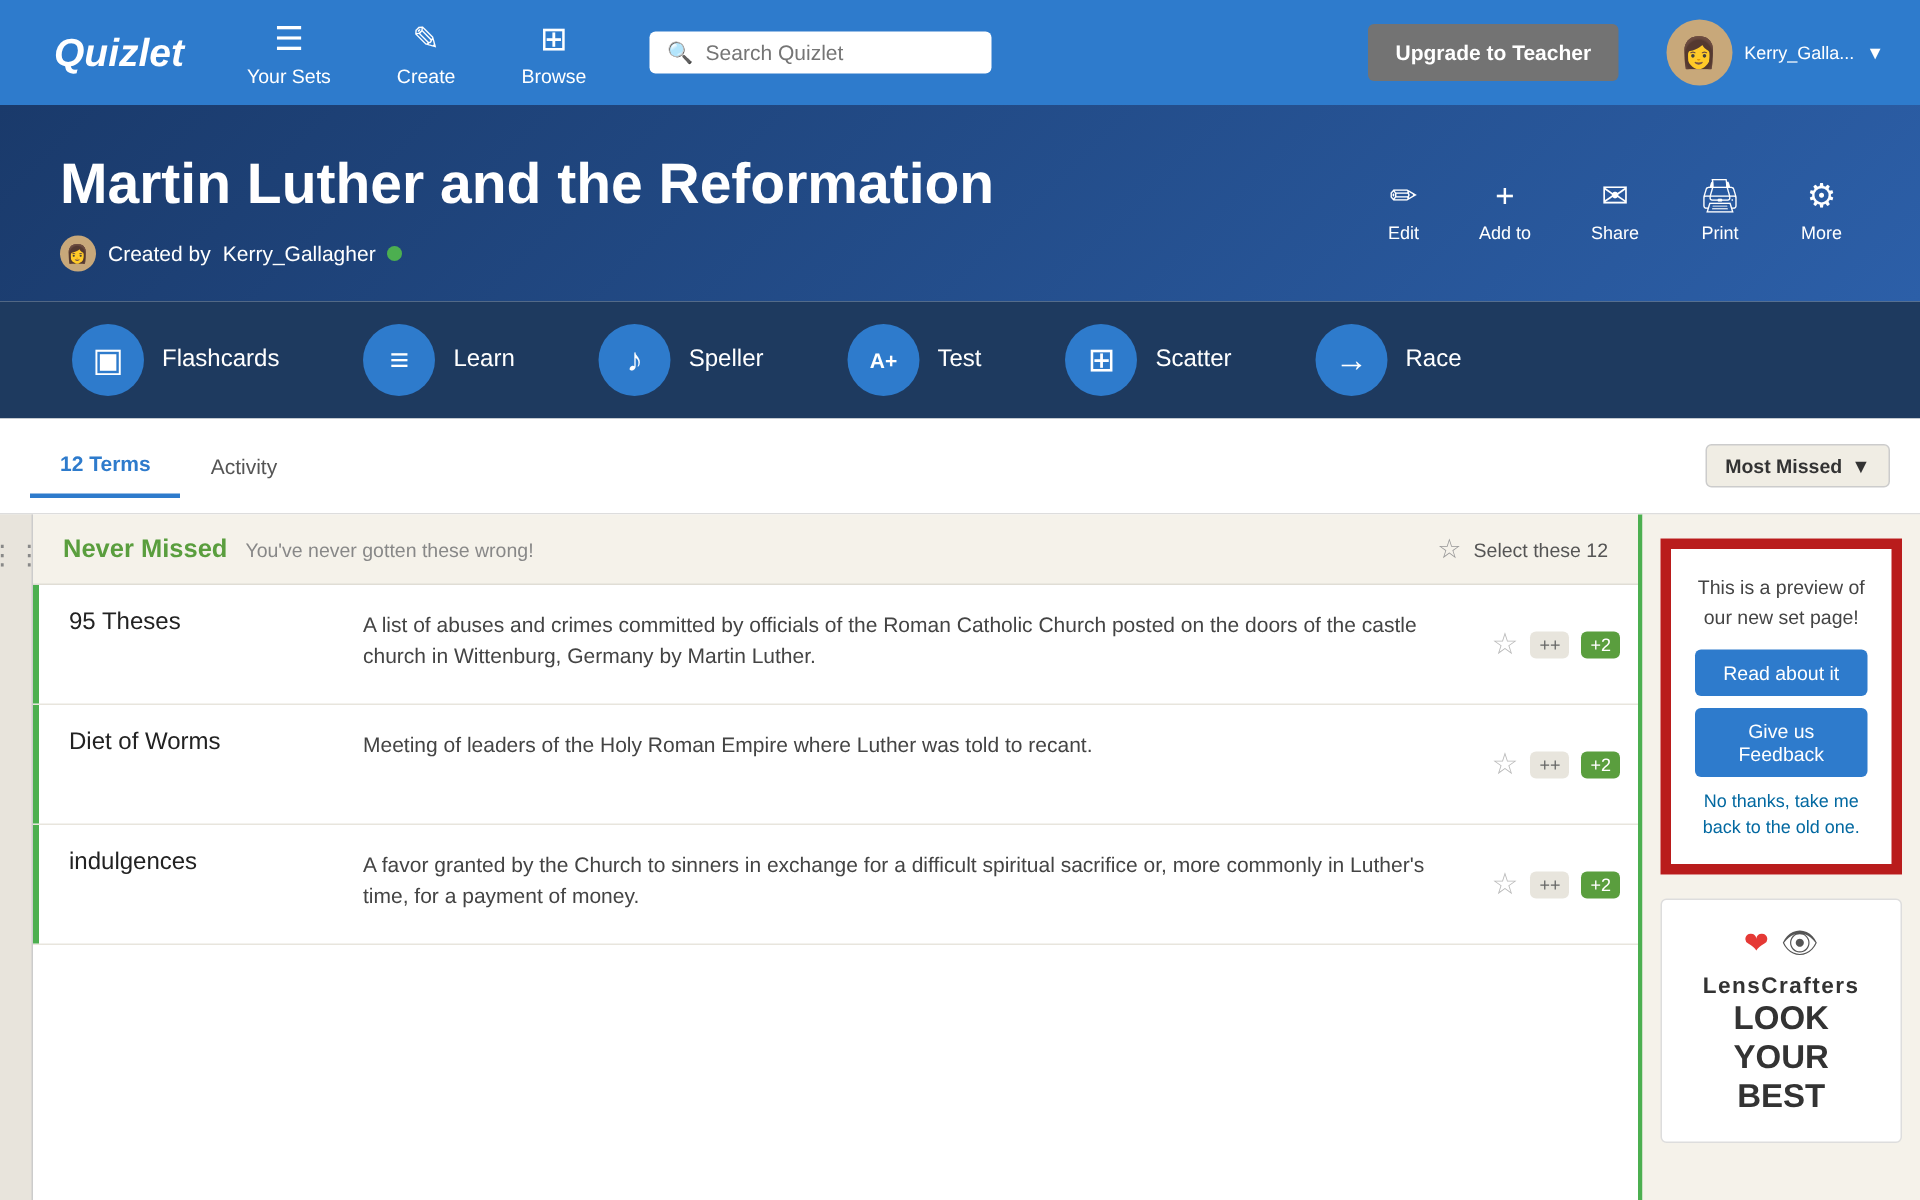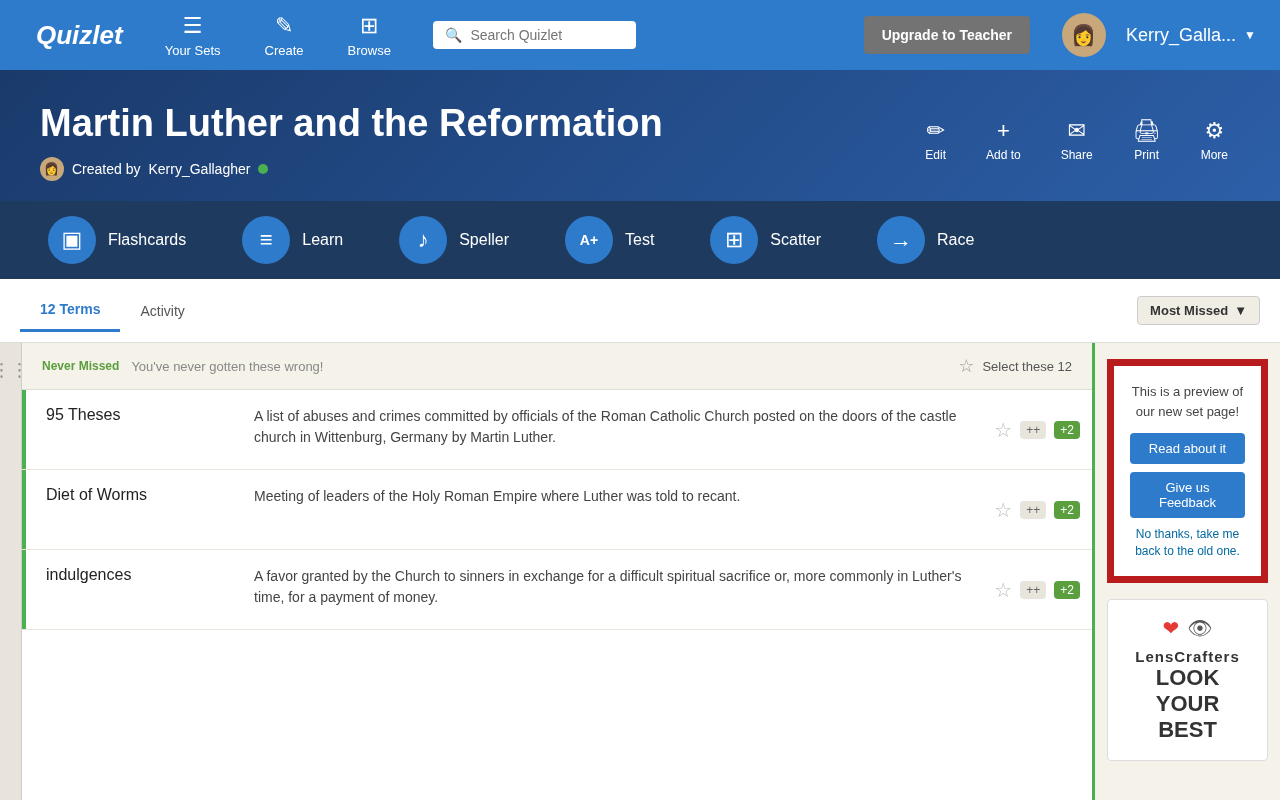--- a/index.html
+++ b/index.html
@@ -77,21 +77,21 @@
       width: 44px;
       height: 44px;
       border-radius: 50%;
       background: #c8a87a;
       overflow: hidden;
       display: flex;
       align-items: center;
       justify-content: center;
       font-size: 20px;
     }
-    .user-name { font-size: 18px; margin-left: 12px; }
+    .user-name { font-size: 12px; }
     .chevron-down { font-size: 12px; }
 
     
     .hero {
       background: linear-gradient(135deg, #1a3a6b 0%, #2c5fa8 100%);
       padding: 32px 40px 20px 40px;
       color: white;
       display: flex;
       align-items: flex-start;
       justify-content: space-between;
@@ -251,21 +251,21 @@
       background: #f5f2ea;
       padding: 12px 20px;
       display: flex;
       align-items: center;
       gap: 12px;
       border-bottom: 1px solid #e0ddd5;
     }
     .never-missed-label {
       color: #5a9e3e;
       font-weight: bold;
-      font-size: 12px;
+      font-size: 17px;
     }
     .never-missed-sub {
       color: #888;
       font-size: 13px;
     }
     .never-missed-spacer { flex: 1; }
     .select-btn {
       display: flex;
       align-items: center;
       gap: 8px;
@@ -284,21 +284,21 @@
     .term-left-border {
       width: 4px;
       background: #4caf50;
       flex-shrink: 0;
     }
     .term-content {
       flex: 1;
       display: flex;
       align-items: flex-start;
       padding: 16px 20px;
-      gap: 28px;
+      gap: 16px;
     }
     .term-word {
       font-size: 16px;
       font-weight: 500;
       color: #222;
       min-width: 180px;
       max-width: 200px;
       flex-shrink: 0;
     }
     .term-def {

